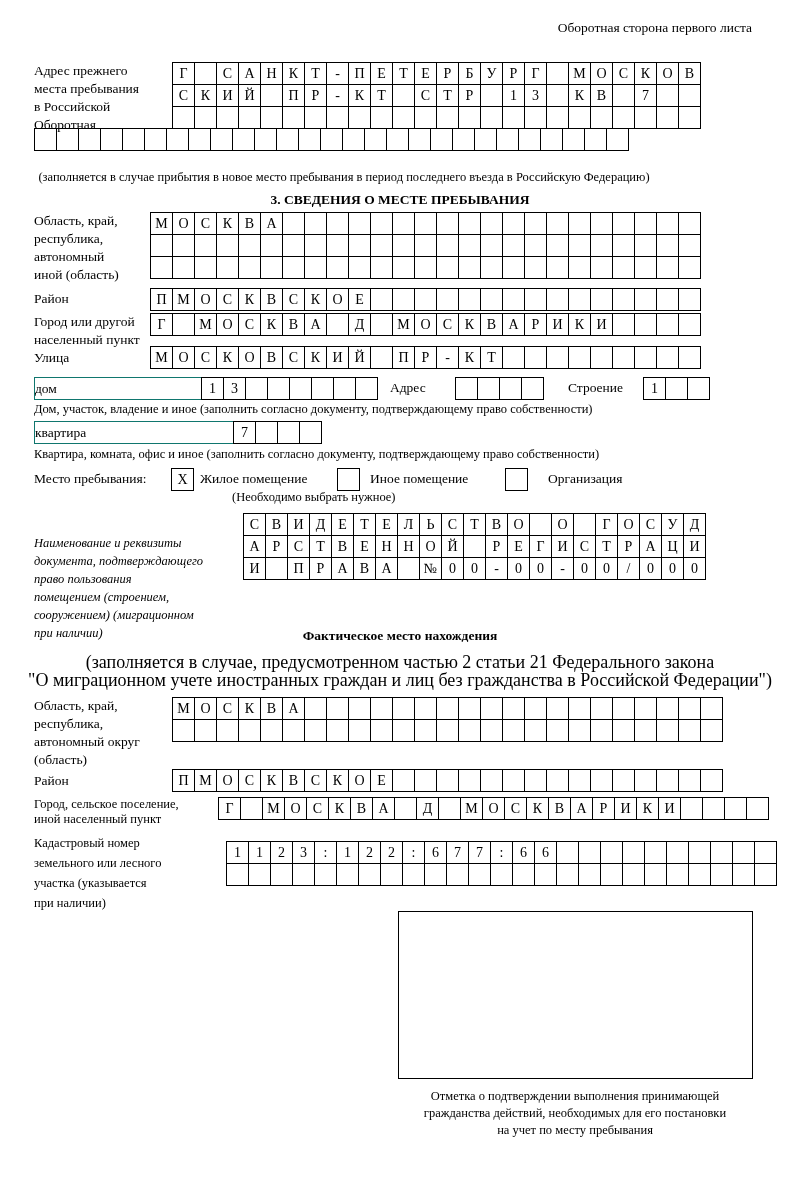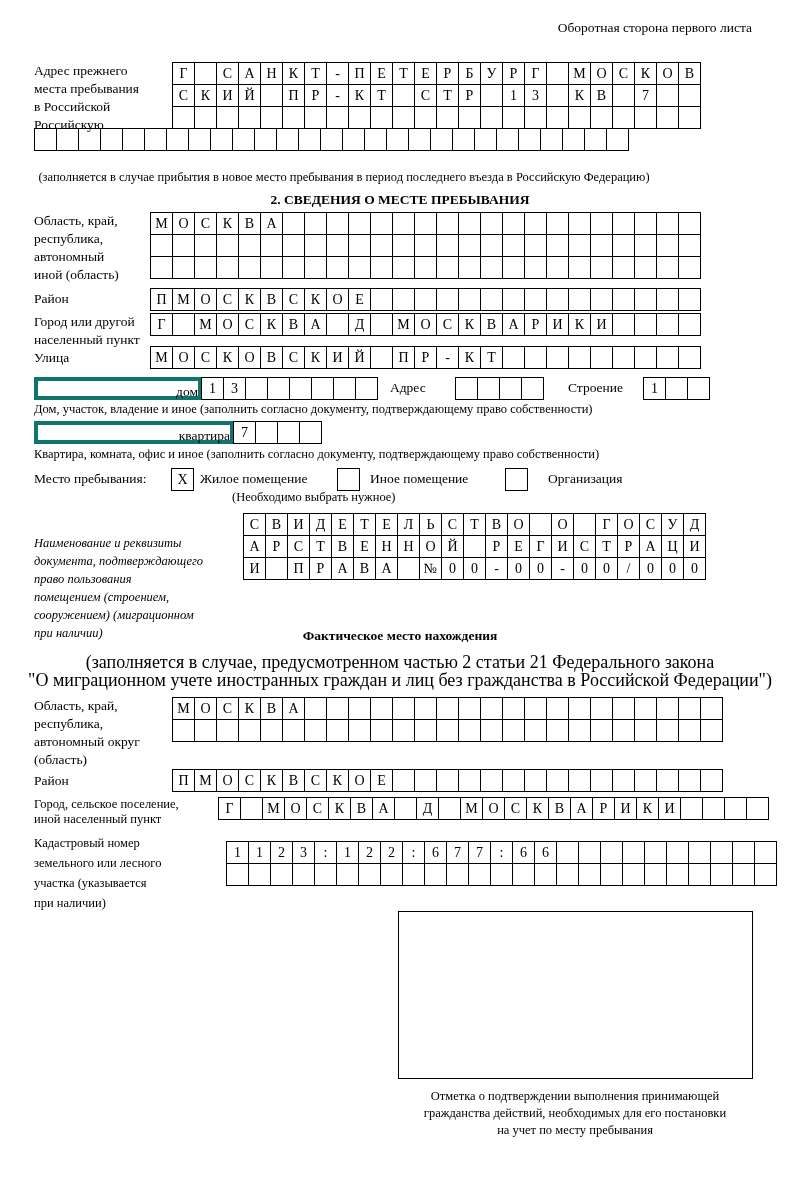--- a/index.html
+++ b/index.html
@@ -55,24 +55,24 @@
     margin-right: -1px;
     box-sizing: border-box;
     text-align: center;
     font-size: 14px;
     line-height: 21px;
     font-family: "Liberation Serif", serif;
   }
   .cell.blank { }
 
   .wide-box {
-    border: 4px solid #0f766e;
+    border: 1px solid #0f766e;
     box-sizing: border-box;
     height: 23px;
-    text-align: right;
+    text-align: left;
     font-size: 13.5px;
     line-height: 21px;
   }
 
   .checkbox {
     width: 23px; height: 23px;
     border: 1px solid #000;
     box-sizing: border-box;
     display: inline-block;
     text-align: center;
@@ -96,21 +96,21 @@
 <body>
 
 <div class="page">
 
   <div class="abs hdr-right">Оборотная сторона первого листа</div>
 
   <div class="abs label" style="left:34px; top:62px; width:140px;">
     <div>Адрес прежнего</div>
     <div>места пребывания</div>
     <div>в Российской</div>
-    <div>Российскую</div>
+    <div>Оборотная</div>
   </div>
 
   <div class="abs cells" id="prev-row1" style="left:172px; top:62px;">
       <div class="cell">Г</div>
       <div class="cell blank"></div>
       <div class="cell">С</div>
       <div class="cell">А</div>
       <div class="cell">Н</div>
       <div class="cell">К</div>
       <div class="cell">Т</div>
@@ -209,21 +209,21 @@
       <div class="cell blank"></div>
       <div class="cell blank"></div>
       <div class="cell blank"></div>
       <div class="cell blank"></div>
       <div class="cell blank"></div>
       <div class="cell blank"></div>
     </div>
 
   <div class="abs label-sm" style="left:0px; top:170px; width:688px; text-align:center;">(заполняется в случае прибытия в новое место пребывания в период последнего въезда в Российскую Федерацию)</div>
 
-  <div class="abs center-title" style="left:0px; top:192px;">2. СВЕДЕНИЯ О МЕСТЕ ПРЕБЫВАНИЯ</div>
+  <div class="abs center-title" style="left:0px; top:192px;">3. СВЕДЕНИЯ О МЕСТЕ ПРЕБЫВАНИЯ</div>
 
   <div class="abs label" style="left:34px; top:212px; width:150px;">
     <div>Область, край,</div>
     <div>республика,</div>
     <div>автономный</div>
     <div>иной (область)</div>
   </div>
   <div class="abs cells" id="s2-region-1" style="left:150px; top:212px;">
       <div class="cell">М</div>
       <div class="cell">О</div>

